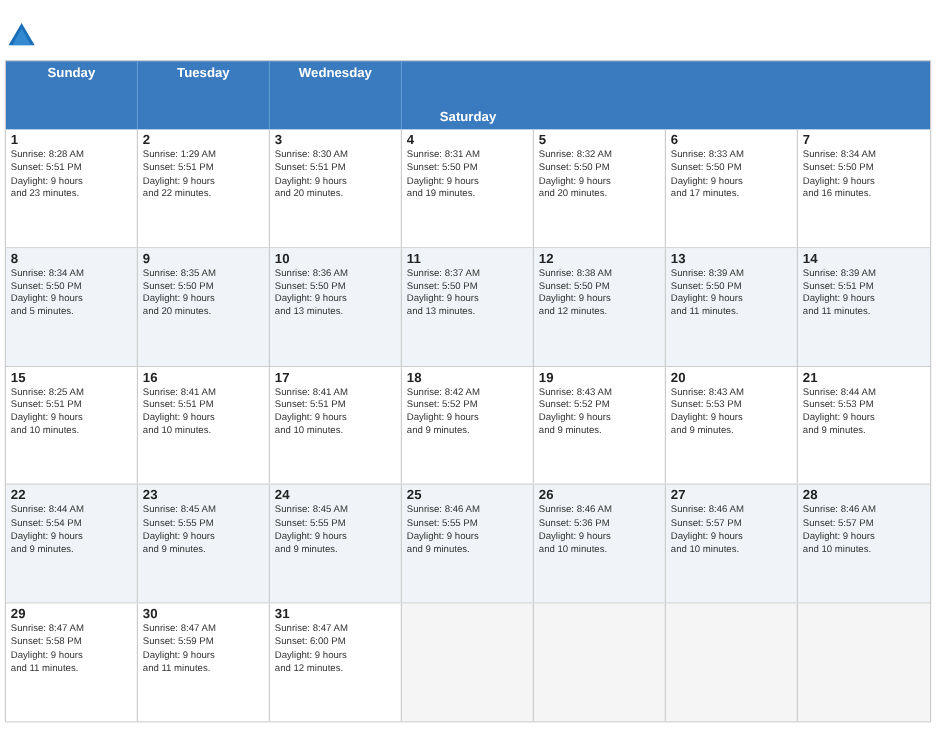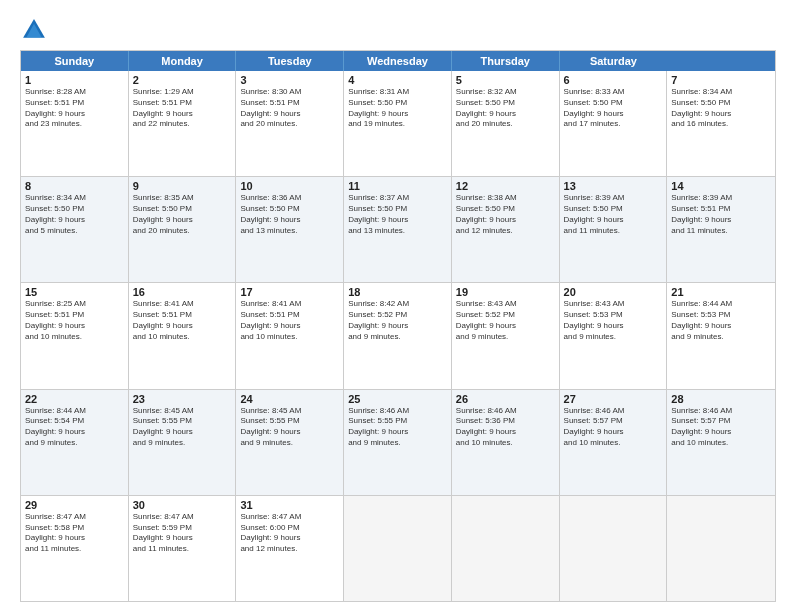--- a/index.html
+++ b/index.html
@@ -6,21 +6,21 @@
     body {
       font-family: Arial, sans-serif;
       background: #fff;
       width: 792px;
       height: 612px;
       overflow: hidden;
     }
     .page {
       width: 792px;
       height: 612px;
-      padding: 16px 16px 10px 20px;
+      padding: 16px 16px 10px 4px;
       display: flex;
       flex-direction: column;
     }
     .header {
       display: flex;
       justify-content: space-between;
       align-items: flex-start;
       margin-bottom: 6px;
     }
     .logo {
@@ -74,20 +74,21 @@
     .cal-header-cell {
       color: #fff;
       font-size: 11px;
       font-weight: bold;
       text-align: center;
       padding: 4px 2px;
       border-right: 1px solid #5a9ad0;
     }
     .cal-header-cell:last-child {
       border-right: none;
+      margin-top: 37px;
     }
     .cal-body {
       flex: 1;
       display: flex;
       flex-direction: column;
     }
     .cal-row {
       display: grid;
       grid-template-columns: repeat(7, 1fr);
       flex: 1;
@@ -145,24 +146,22 @@
     </div>
     <div class="title-block">
       <div class="main-title"></div>
       <div class="subtitle"></div>
     </div>
   </div>
 
   <div class="calendar">
     <div class="cal-header" id="cal-header">
         <div class="cal-header-cell">Sunday</div>
-        <div class="cal-header-cell">Monday</div>
         <div class="cal-header-cell">Tuesday</div>
         <div class="cal-header-cell">Wednesday</div>
-        <div class="cal-header-cell">Thursday</div>
         <div class="cal-header-cell">Saturday</div>
       </div>
     <div class="cal-body" id="cal-body">
         <div class="cal-row">
           <div class="cal-cell">
             <span class="day-num">1</span>
             <span class="cell-line">Sunrise: 8:28 AM</span>
             <span class="cell-line">Sunset: 5:51 PM</span>
             <span class="cell-line">Daylight: 9 hours</span>
             <span class="cell-line">and 23 minutes.</span>

